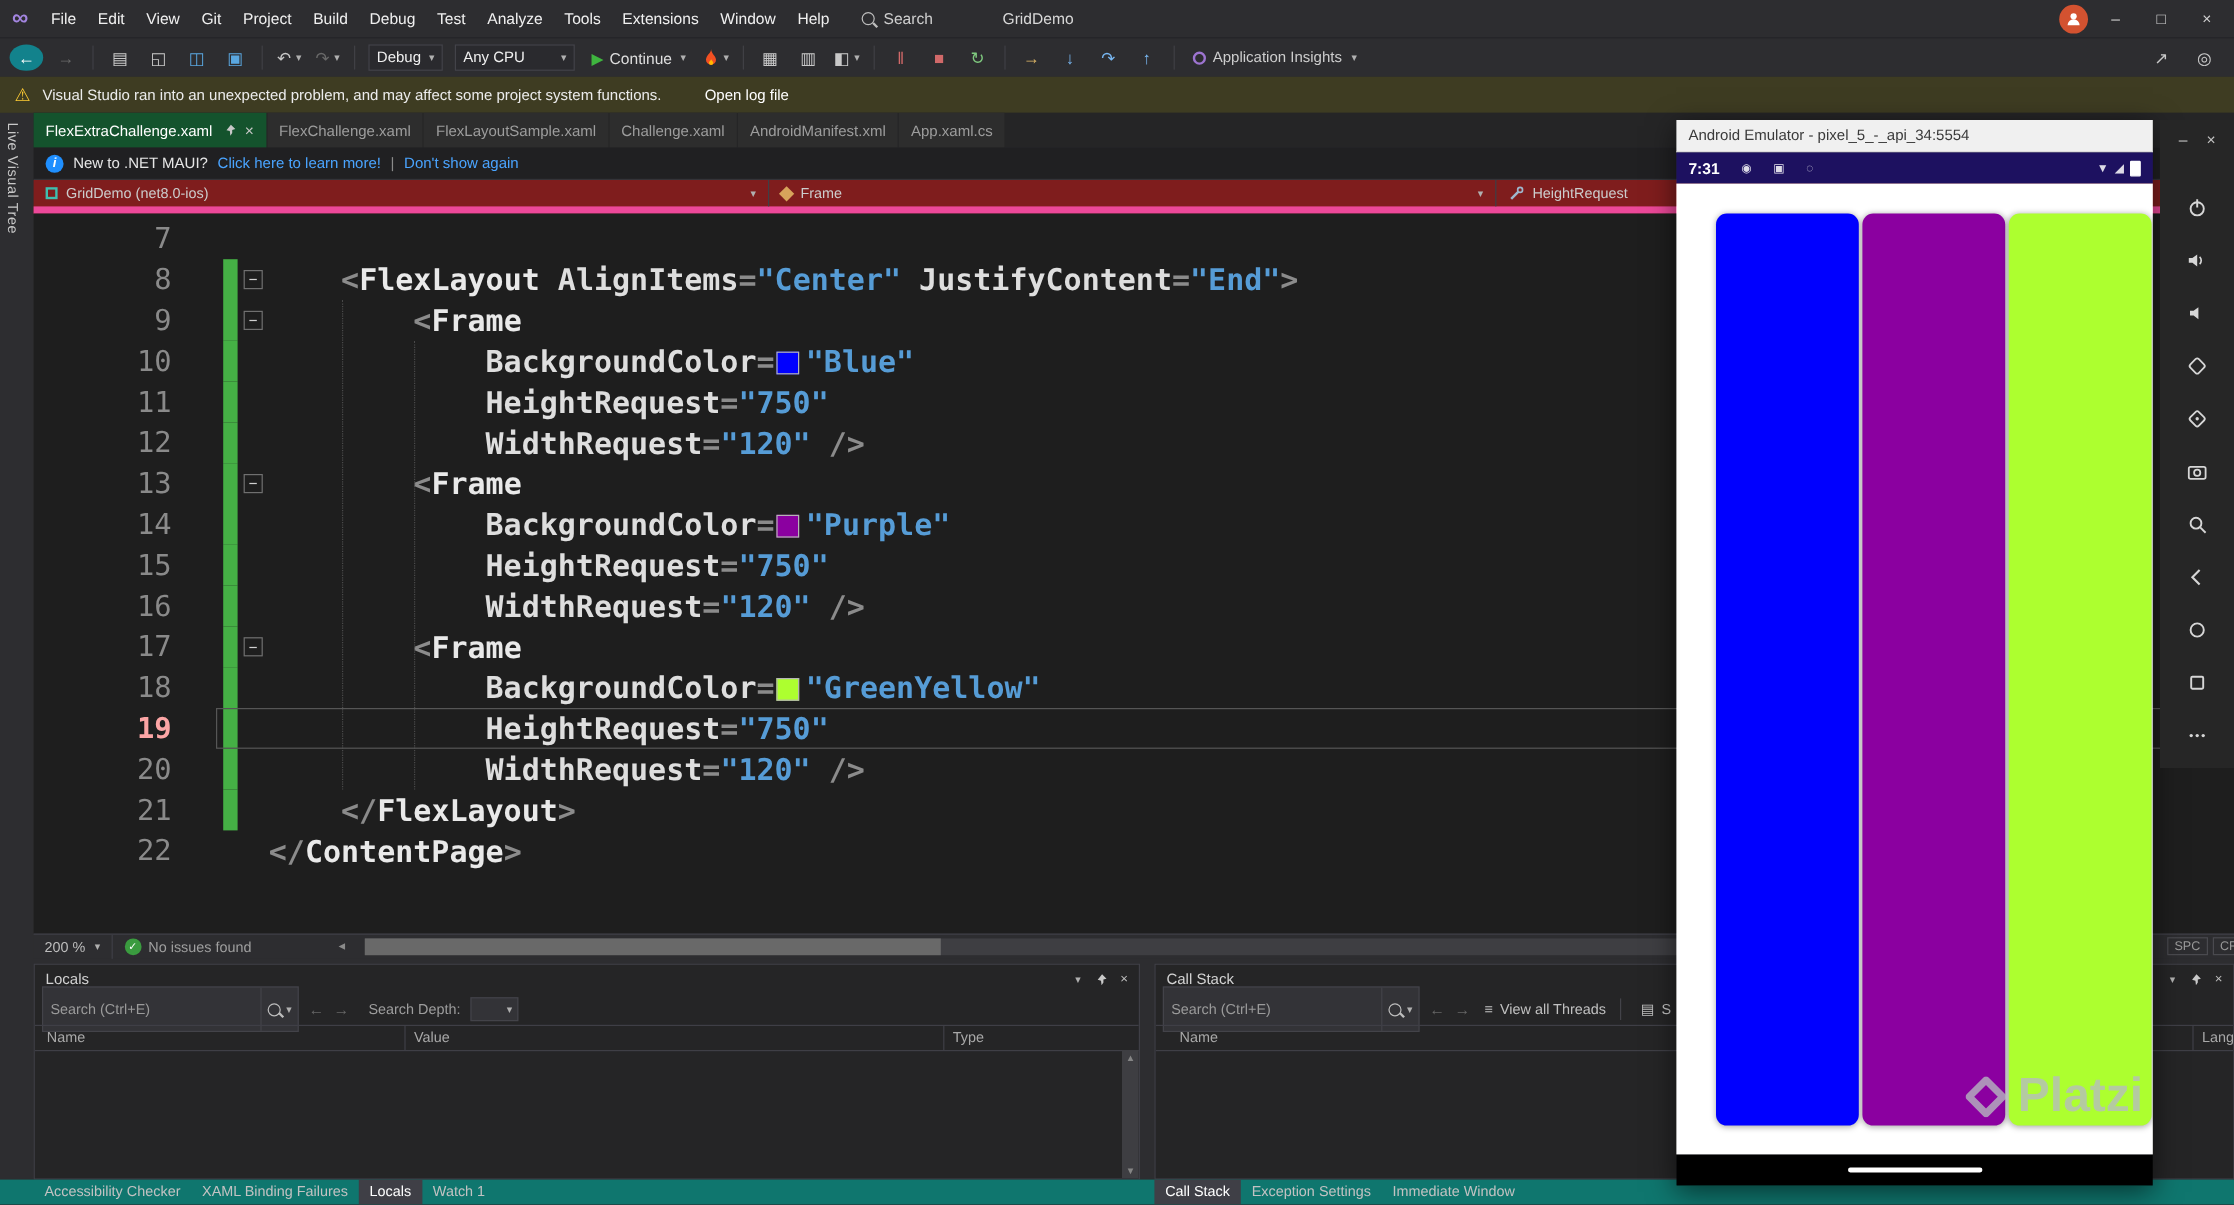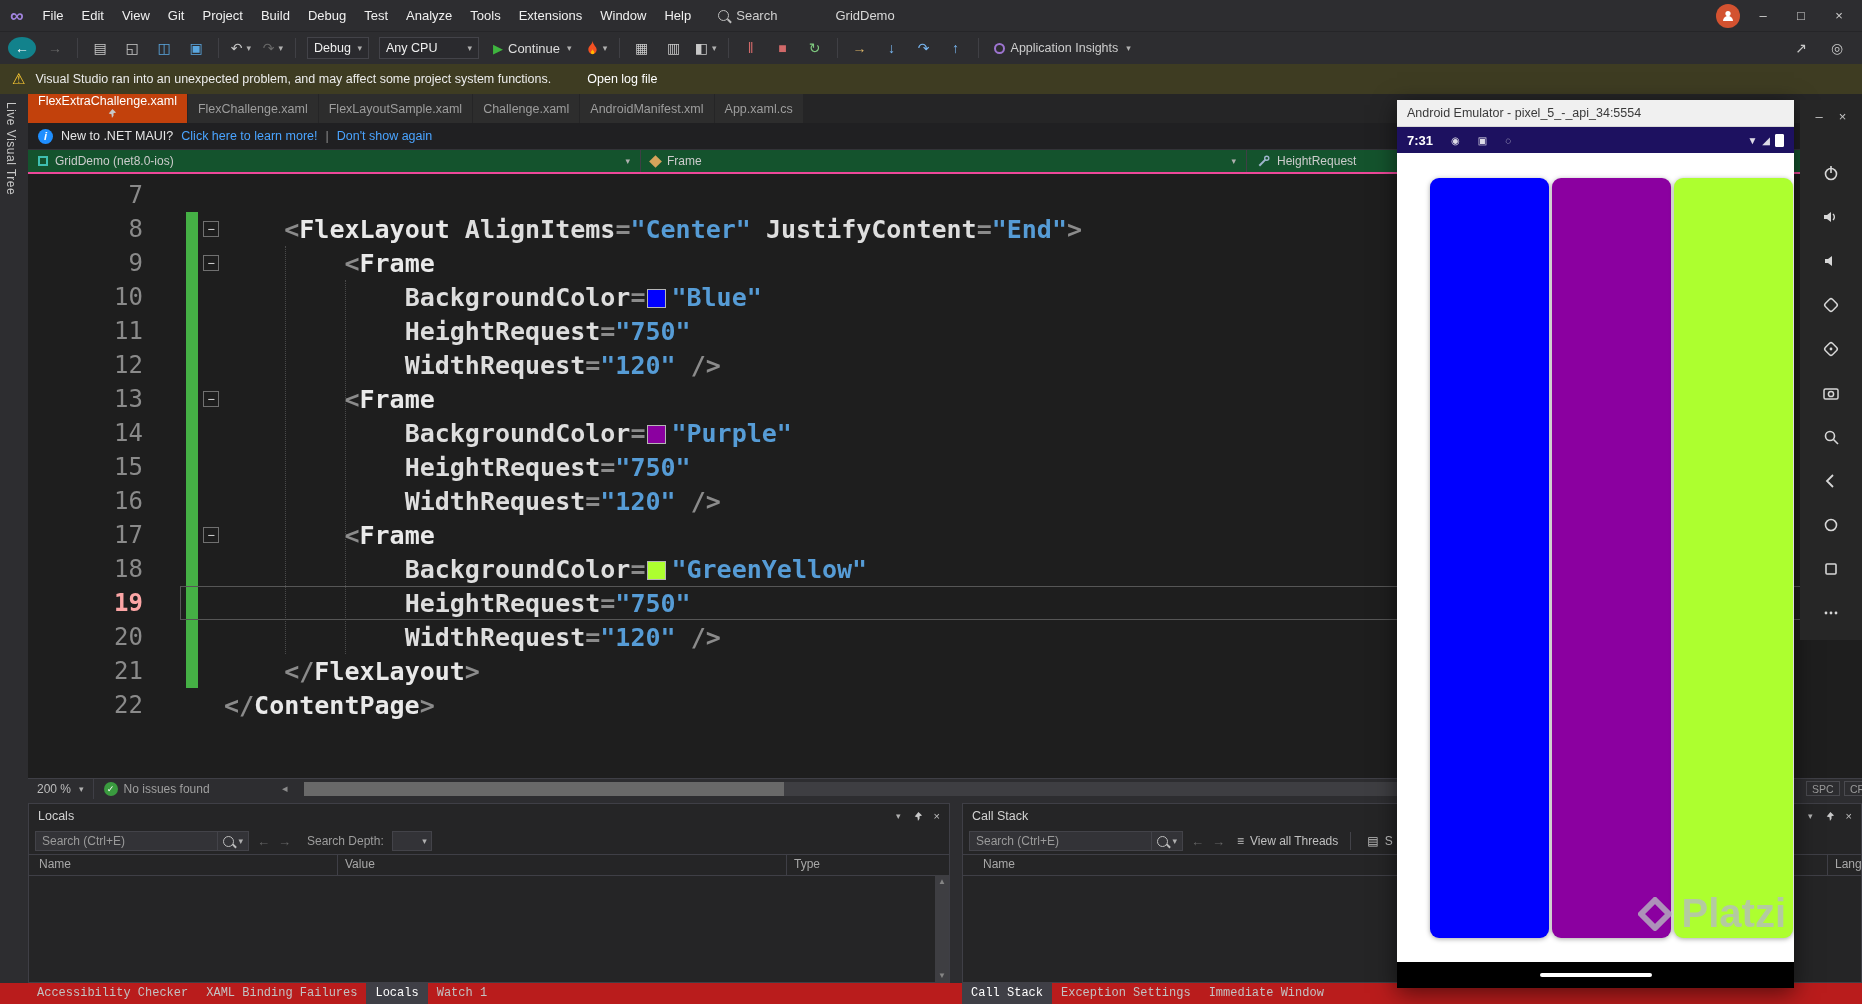--- a/index.html
+++ b/index.html
@@ -36,30 +36,30 @@
   .tb-appins{display:flex;align-items:center;gap:6px;color:#cdcdcd;font-size:12.5px;margin-left:8px;}
   .ai-icon{width:11px;height:11px;border-radius:50%;border:2px solid #9d74d0;box-sizing:border-box;}
   #toolbar-right{display:flex;gap:6px;margin-right:2px;}
   
   .warnbar{height:30px;flex:0 0 30px;background:#3e3c22;display:flex;align-items:center;padding:0 12px;color:#ececec;font-size:12.5px;gap:10px;}
   .warn-icon{color:#ffcc33;font-size:15px;}
   .warn-action{margin-left:26px;color:#ffffff;cursor:pointer;}
   
   .tabbar{height:29px;flex:0 0 29px;background:#252526;display:flex;align-items:stretch;margin-left:28px;}
   .tab{display:flex;align-items:center;padding:0 10px;font-size:12.5px;color:#9d9d9d;background:#2d2d2d;margin-right:1px;white-space:nowrap;}
-  .tab.active{background:#c2410c;color:#fff;flex-direction:column;}
+  .tab.active{background:#14532d;color:#fff;}
   .tab-close{margin-left:7px;color:#c8c8c8;font-size:13px;}
   .tab-pin{margin-left:9px;display:flex;align-items:center;}
   
   .infobar{height:26px;flex:0 0 26px;background:#202022;display:flex;align-items:center;gap:8px;padding:0 10px;margin-left:28px;font-size:12.5px;color:#e6e6e6;border-bottom:1px solid #333338;}
   .info-icon{width:15px;height:15px;border-radius:50%;background:#1f8fff;color:#fff;font-size:11px;font-weight:bold;font-style:italic;display:flex;align-items:center;justify-content:center;flex:0 0 15px;}
   .link{color:#4aa4ff;cursor:pointer;}
   .info-sep{color:#8a8a8a;}
   
-  .navbar{height:22px;flex:0 0 22px;background:#14532d;display:flex;margin-left:28px;border-bottom:2px solid #ec4899;}
+  .navbar{height:22px;flex:0 0 22px;background:#7f1d1d;display:flex;margin-left:28px;border-bottom:6px solid #ec4899;}
   .navsec{display:flex;align-items:center;gap:7px;padding:0 10px;border-right:1px solid #3f3f46;font-size:12px;color:#cccccc;box-sizing:border-box;}
   .navsec .caret{margin-left:auto;}
   #navsec-project{width:613px;}
   #navsec-type{width:606px;}
   #navsec-member{flex:1;border-right:none;}
   .proj-ic{width:10px;height:10px;border:2px solid #3fbfb0;box-sizing:border-box;flex:0 0 10px;}
   .type-ic{width:9px;height:9px;background:#d7a35b;transform:rotate(45deg);flex:0 0 9px;}
   
   .editor{flex:1;background:#1e1e1e;margin-left:28px;position:relative;overflow:hidden;font-family:"DejaVu Sans Mono",monospace;}
   #ed-rows{padding-top:4px;}
@@ -90,37 +90,37 @@
   #chip-eol{left:1816px;}
   
   .panelgap{height:4px;flex:0 0 4px;}
   .panelrow{height:180px;flex:0 0 180px;display:flex;padding-left:28px;gap:12px;box-sizing:border-box;}
   .panel{background:#252526;border:1px solid #3f3f46;box-sizing:border-box;position:relative;overflow:hidden;}
   #panel-locals{width:922px;flex:0 0 922px;}
   #panel-callstack{flex:1;}
   .phead{height:24px;display:flex;align-items:center;padding:0 9px;color:#d2d2d2;font-size:12.5px;}
   .phead-icons{margin-left:auto;display:flex;align-items:center;gap:11px;color:#c0c0c0;font-size:11px;}
   .ptool{height:26px;display:flex;align-items:center;gap:8px;padding:0 6px;}
-  .searchbox{width:214px;height:20px;background:#333337;border:1px solid #434349;display:flex;align-items:center;box-sizing:border-box;flex:0 0 214px;}
+  .searchbox{width:214px;height:38px;background:#333337;border:1px solid #434349;display:flex;align-items:center;box-sizing:border-box;flex:0 0 214px;}
   .searchbox input{flex:1;min-width:0;background:transparent;border:none;outline:none;color:#cfcfcf;font-size:12px;padding:0 6px;font-family:"Liberation Sans",sans-serif;}
   .searchbox input::placeholder{color:#9a9a9a;}
   .sb-right{display:flex;align-items:center;gap:4px;padding:0 5px;border-left:1px solid #434349;height:100%;}
   .sb-right .caret{margin:0;}
   .nav-arrow{color:#666;font-size:13px;}
   .depth-label{color:#9d9d9d;font-size:12px;margin-left:8px;}
   .mini-combo{width:40px;height:20px;background:#333337;border:1px solid #434349;display:flex;align-items:center;justify-content:flex-end;padding:0 4px;box-sizing:border-box;}
   .threads{display:flex;align-items:center;gap:6px;color:#c0c0c0;font-size:12px;margin-left:4px;white-space:nowrap;}
   .ptool-sep{width:1px;height:18px;background:#434349;margin:0 4px;flex:0 0 1px;}
   .pcols{height:20px;border-top:1px solid #3f3f46;border-bottom:1px solid #3f3f46;position:relative;color:#a8a8a8;font-size:12px;}
   .col-label{position:absolute;top:2px;}
   .col-sep{position:absolute;top:0;bottom:0;width:1px;background:#3f3f46;}
   .pbody{position:absolute;top:71px;bottom:0;left:0;right:0;}
   .vscroll{position:absolute;right:0;top:0;bottom:0;width:14px;background:#3e3e42;display:flex;flex-direction:column;justify-content:space-between;align-items:center;font-size:8px;color:#858585;padding:2px 0;box-sizing:border-box;}
   
-  .bottombar{height:21px;flex:0 0 21px;background:#b91c1c;position:relative;font-size:12px;font-family:Liberation Mono, monospace;}
+  .bottombar{height:21px;flex:0 0 21px;background:#0f766e;position:relative;font-size:12px;}
   .btab-group{position:absolute;top:0;display:flex;height:21px;align-items:center;}
   #btabs-locals{left:28px;}
   #btabs-cs{left:962px;}
   .btab{padding:0 9px;color:#c2c2c2;line-height:21px;white-space:nowrap;}
   .btab.active{background:#3f3f46;color:#fff;}
   
   .side-tab{position:absolute;left:4px;top:102px;writing-mode:vertical-rl;color:#c8c8c8;font-size:12px;letter-spacing:.5px;z-index:5;}
   
   .emu{position:absolute;left:1397px;top:100px;width:397px;height:888px;z-index:40;display:flex;flex-direction:column;box-shadow:0 5px 22px rgba(0,0,0,.55);}
   .emu-title{height:27px;flex:0 0 27px;background:#f0f0f0;display:flex;align-items:center;padding:0 10px;font-size:12.5px;color:#3a3a3a;border-bottom:1px solid #d8d8d8;box-sizing:border-box;}

